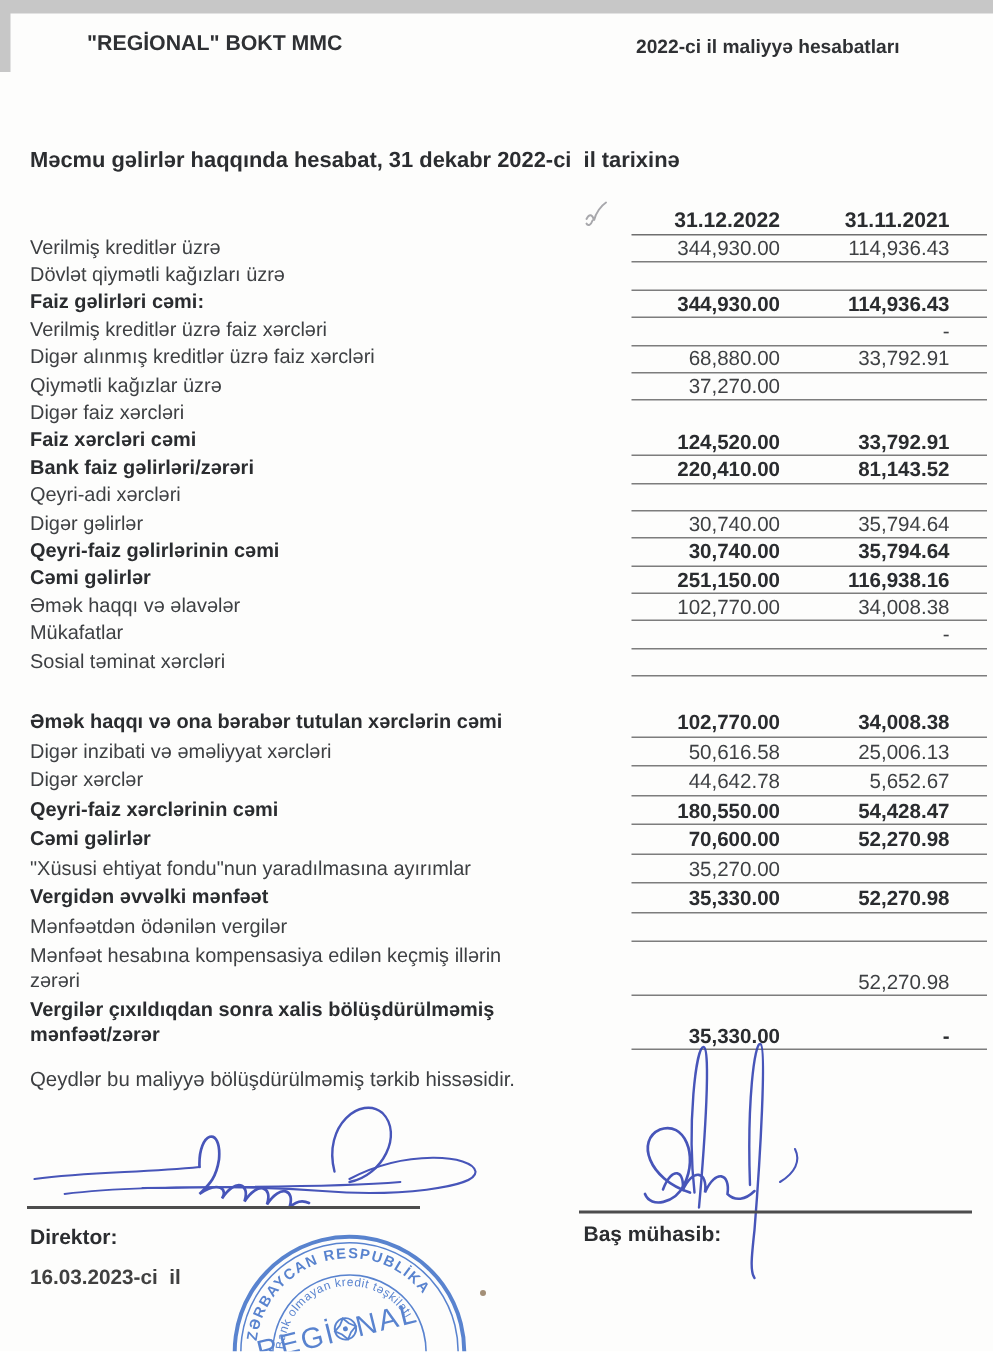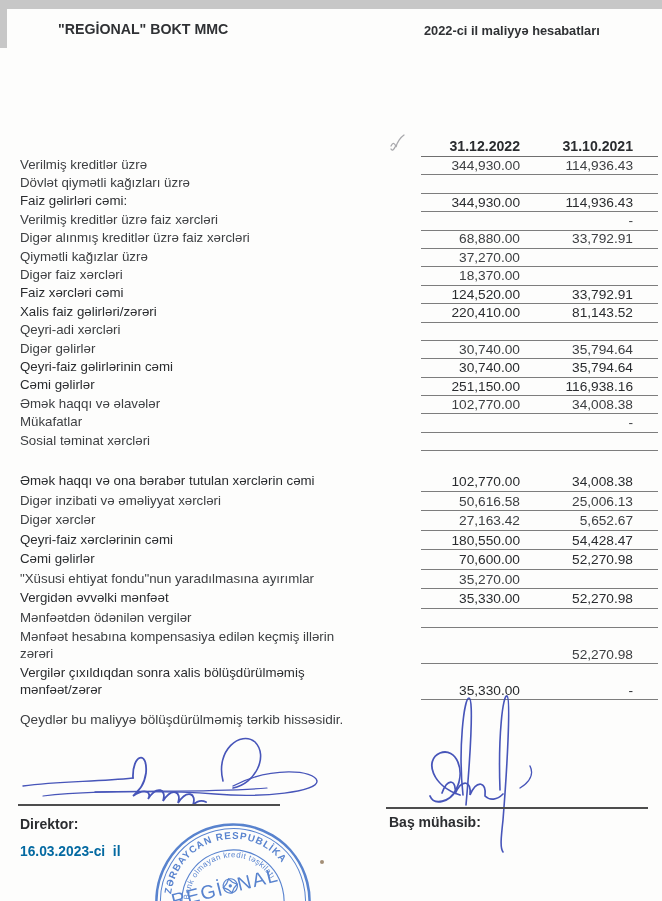--- a/index.html
+++ b/index.html
@@ -16,62 +16,63 @@
   .row{display:flex;align-items:stretch;}
   .h-a{height:18.4px;gap:41px;}
   .h-b{height:19.5px;}
   .h-tall{height:36px !important;}
   .gap-before{margin-top:21px;}
   .lbl{flex:1;display:flex;align-items:flex-end;padding-bottom:2.5px;font-size:13.3px;
        line-height:16.2px;white-space:pre-wrap;color:#3e4043;}
   .vals{width:237px;border-bottom:1px solid #7d7d7d;display:flex;align-items:flex-end;justify-content:flex-end;}
   .v1{width:99px;text-align:right;font-size:13.7px;padding-bottom:1.5px;}
   .v2{width:138px;text-align:right;font-size:13.7px;padding-right:25px;padding-bottom:1.5px;box-sizing:border-box;}
-  .row.bold .lbl,.row.bold .v1,.row.bold .v2{font-weight:normal;color:#2a2c2f;}
+  .row.bold .lbl,.row.bold .v1,.row.bold .v2{font-weight:bold;color:#2a2c2f;}
   .thead{display:flex;height:19px;}
   .thead .spacer{flex:1;}
   .thead .vals{border-bottom:1px solid #6f6f6f;}
   .thead .v1,.thead .v2{font-weight:bold;font-size:14.1px;color:#2a2c2f;padding-bottom:2px;}
 
   .note{position:absolute;left:20px;top:712px;font-size:13.6px;color:#3c3e41;}
   .sig-line{position:absolute;height:2px;background:#4d4d4d;}
   .sig-line.left{left:18px;top:804px;width:262px;}
   .sig-line.right{left:386px;top:807px;width:262px;}
   .director{position:absolute;left:20px;top:816px;font-size:14px;font-weight:bold;color:#2b2d30;}
-  .date{position:absolute;left:20px;top:844px;font-size:13.8px;font-weight:bold;color:#0369a1;white-space:pre-wrap;}
+  .date{position:absolute;left:20px;top:844px;font-size:13.8px;font-weight:bold;color:#404040;white-space:pre-wrap;}
   .accountant{position:absolute;left:389px;top:814px;font-size:14px;font-weight:bold;color:#2b2d30;}
 
   .sig{position:absolute;}
   .sig.left{left:15px;top:726px;width:310px;height:85px;}
   .sig.right{left:408px;top:690px;width:150px;height:165px;}
   .stamp{position:absolute;left:131px;top:799px;width:204px;height:204px;opacity:0.92;}
   .tickmark{position:absolute;left:388px;top:133px;width:18px;height:20px;}
   .speck{position:absolute;left:320px;top:860px;width:4px;height:4px;border-radius:50%;
          background:#8c7355;opacity:.8;}
 </style>
 </head>
 <body>
 
 <div class="page">
   <div class="scan-edge-top"></div>
   <div class="scan-edge-left"></div>
 
   <div class="company">"REGİONAL" BOKT MMC</div>
   <div class="hdr-right">2022-ci il maliyyə hesabatları</div>
+  <div class="title">Məcmu gəlirlər haqqında hesabat, 31 dekabr 2022-ci  il tarixinə</div>
 
   <svg class="tickmark" viewBox="0 0 18 20">
     <path d="M3,13 C5,9 7,10 8,14 C9,9 13,4 16,2 M7,14 C6,17 4,18 3,16" fill="none" stroke="#a8a8ac" stroke-width="1.3" stroke-linecap="round"></path>
   </svg>
 
   <div class="tbl">
     <div class="thead">
       <div class="spacer"></div>
       <div class="vals">
         <div class="v1">31.12.2022</div>
-        <div class="v2">31.10.2021</div>
+        <div class="v2">31.11.2021</div>
       </div>
     </div>
     <div id="rows">
         <div class="row h-a">
       <div class="lbl">Verilmiş kreditlər üzrə</div>
       <div class="vals">
         <div class="v1">344,930.00</div>
         <div class="v2">114,936.43</div>
       </div>
     </div>
@@ -105,34 +106,30 @@
     </div>
         <div class="row h-a">
       <div class="lbl">Qiymətli kağızlar üzrə</div>
       <div class="vals">
         <div class="v1">37,270.00</div>
         <div class="v2"></div>
       </div>
     </div>
         <div class="row h-a">
       <div class="lbl">Digər faiz xərcləri</div>
-      <div class="vals">
-        <div class="v1">18,370.00</div>
-        <div class="v2"></div>
-      </div>
     </div>
         <div class="row h-a bold">
       <div class="lbl">Faiz xərcləri cəmi</div>
       <div class="vals">
         <div class="v1">124,520.00</div>
         <div class="v2">33,792.91</div>
       </div>
     </div>
         <div class="row h-a bold">
-      <div class="lbl">Xalis faiz gəlirləri/zərəri</div>
+      <div class="lbl">Bank faiz gəlirləri/zərəri</div>
       <div class="vals">
         <div class="v1">220,410.00</div>
         <div class="v2">81,143.52</div>
       </div>
     </div>
         <div class="row h-a">
       <div class="lbl">Qeyri-adi xərcləri</div>
       <div class="vals">
         <div class="v1"></div>
         <div class="v2"></div>
@@ -190,21 +187,21 @@
         <div class="row h-b">
       <div class="lbl">Digər inzibati və əməliyyat xərcləri</div>
       <div class="vals">
         <div class="v1">50,616.58</div>
         <div class="v2">25,006.13</div>
       </div>
     </div>
         <div class="row h-b">
       <div class="lbl">Digər xərclər</div>
       <div class="vals">
-        <div class="v1">27,163.42</div>
+        <div class="v1">44,642.78</div>
         <div class="v2">5,652.67</div>
       </div>
     </div>
         <div class="row h-b bold">
       <div class="lbl">Qeyri-faiz xərclərinin cəmi</div>
       <div class="vals">
         <div class="v1">180,550.00</div>
         <div class="v2">54,428.47</div>
       </div>
     </div>

